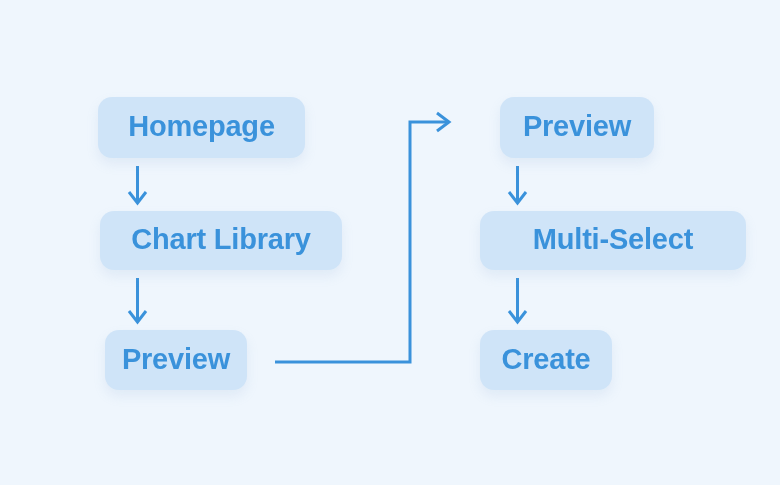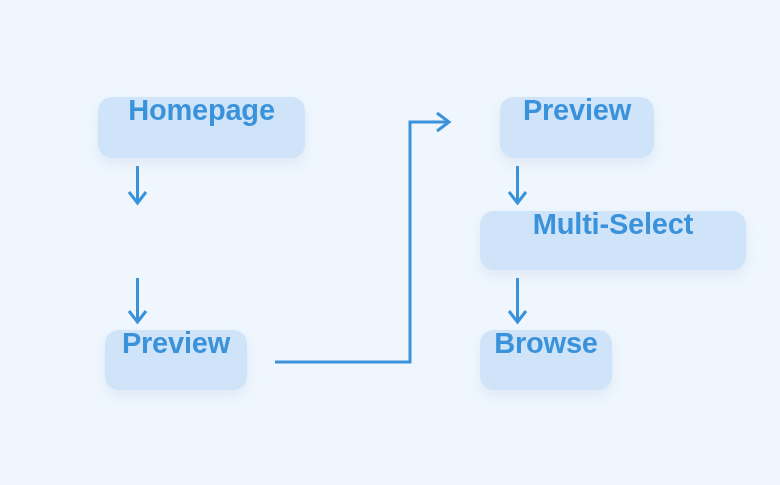--- a/index.html
+++ b/index.html
@@ -22,20 +22,21 @@
   .node {
     position: absolute;
     background: #cfe4f8;
     border-radius: 14px;
     color: #3a92db;
     font-weight: bold;
     font-size: 29px;
     line-height: 1;
     letter-spacing: -0.2px;
     display: flex;
+    align-items: center;
     justify-content: center;
     box-shadow: 0 6px 12px rgba(140, 175, 210, 0.16);
     white-space: nowrap;
     box-sizing: border-box;
     user-select: none;
   }
   .node-label {
     display: block;
     transform: translateY(-1px);
   }
@@ -87,32 +88,35 @@
       <path d="M 509 192 L 517.5 203 L 526 192"></path>
 
       <path d="M 517.5 278 L 517.5 321"></path>
       <path d="M 509 311 L 517.5 322 L 526 311"></path>
     </g>
   </svg>
 
   <div class="node" id="node-homepage">
     <span class="node-label">Homepage</span>
   </div>
+  <div class="node" id="node-chart-library">
+    <span class="node-label">Chart Library</span>
+  </div>
   <div class="node" id="node-browse">
     <span class="node-label">Preview</span>
   </div>
 
   <div class="node" id="node-preview">
     <span class="node-label">Preview</span>
   </div>
   <div class="node" id="node-multi-select">
     <span class="node-label">Multi-Select</span>
   </div>
   <div class="node" id="node-create">
-    <span class="node-label">Browse</span>
+    <span class="node-label">Create</span>
   </div>
 
   <div class="edge-hit" id="edge-homepage-chart"></div>
   <div class="edge-hit" id="edge-chart-browse"></div>
   <div class="edge-hit" id="edge-preview-multi"></div>
   <div class="edge-hit" id="edge-multi-create"></div>
   <div class="edge-hit" id="edge-browse-preview"></div>
 
 </div>
 

